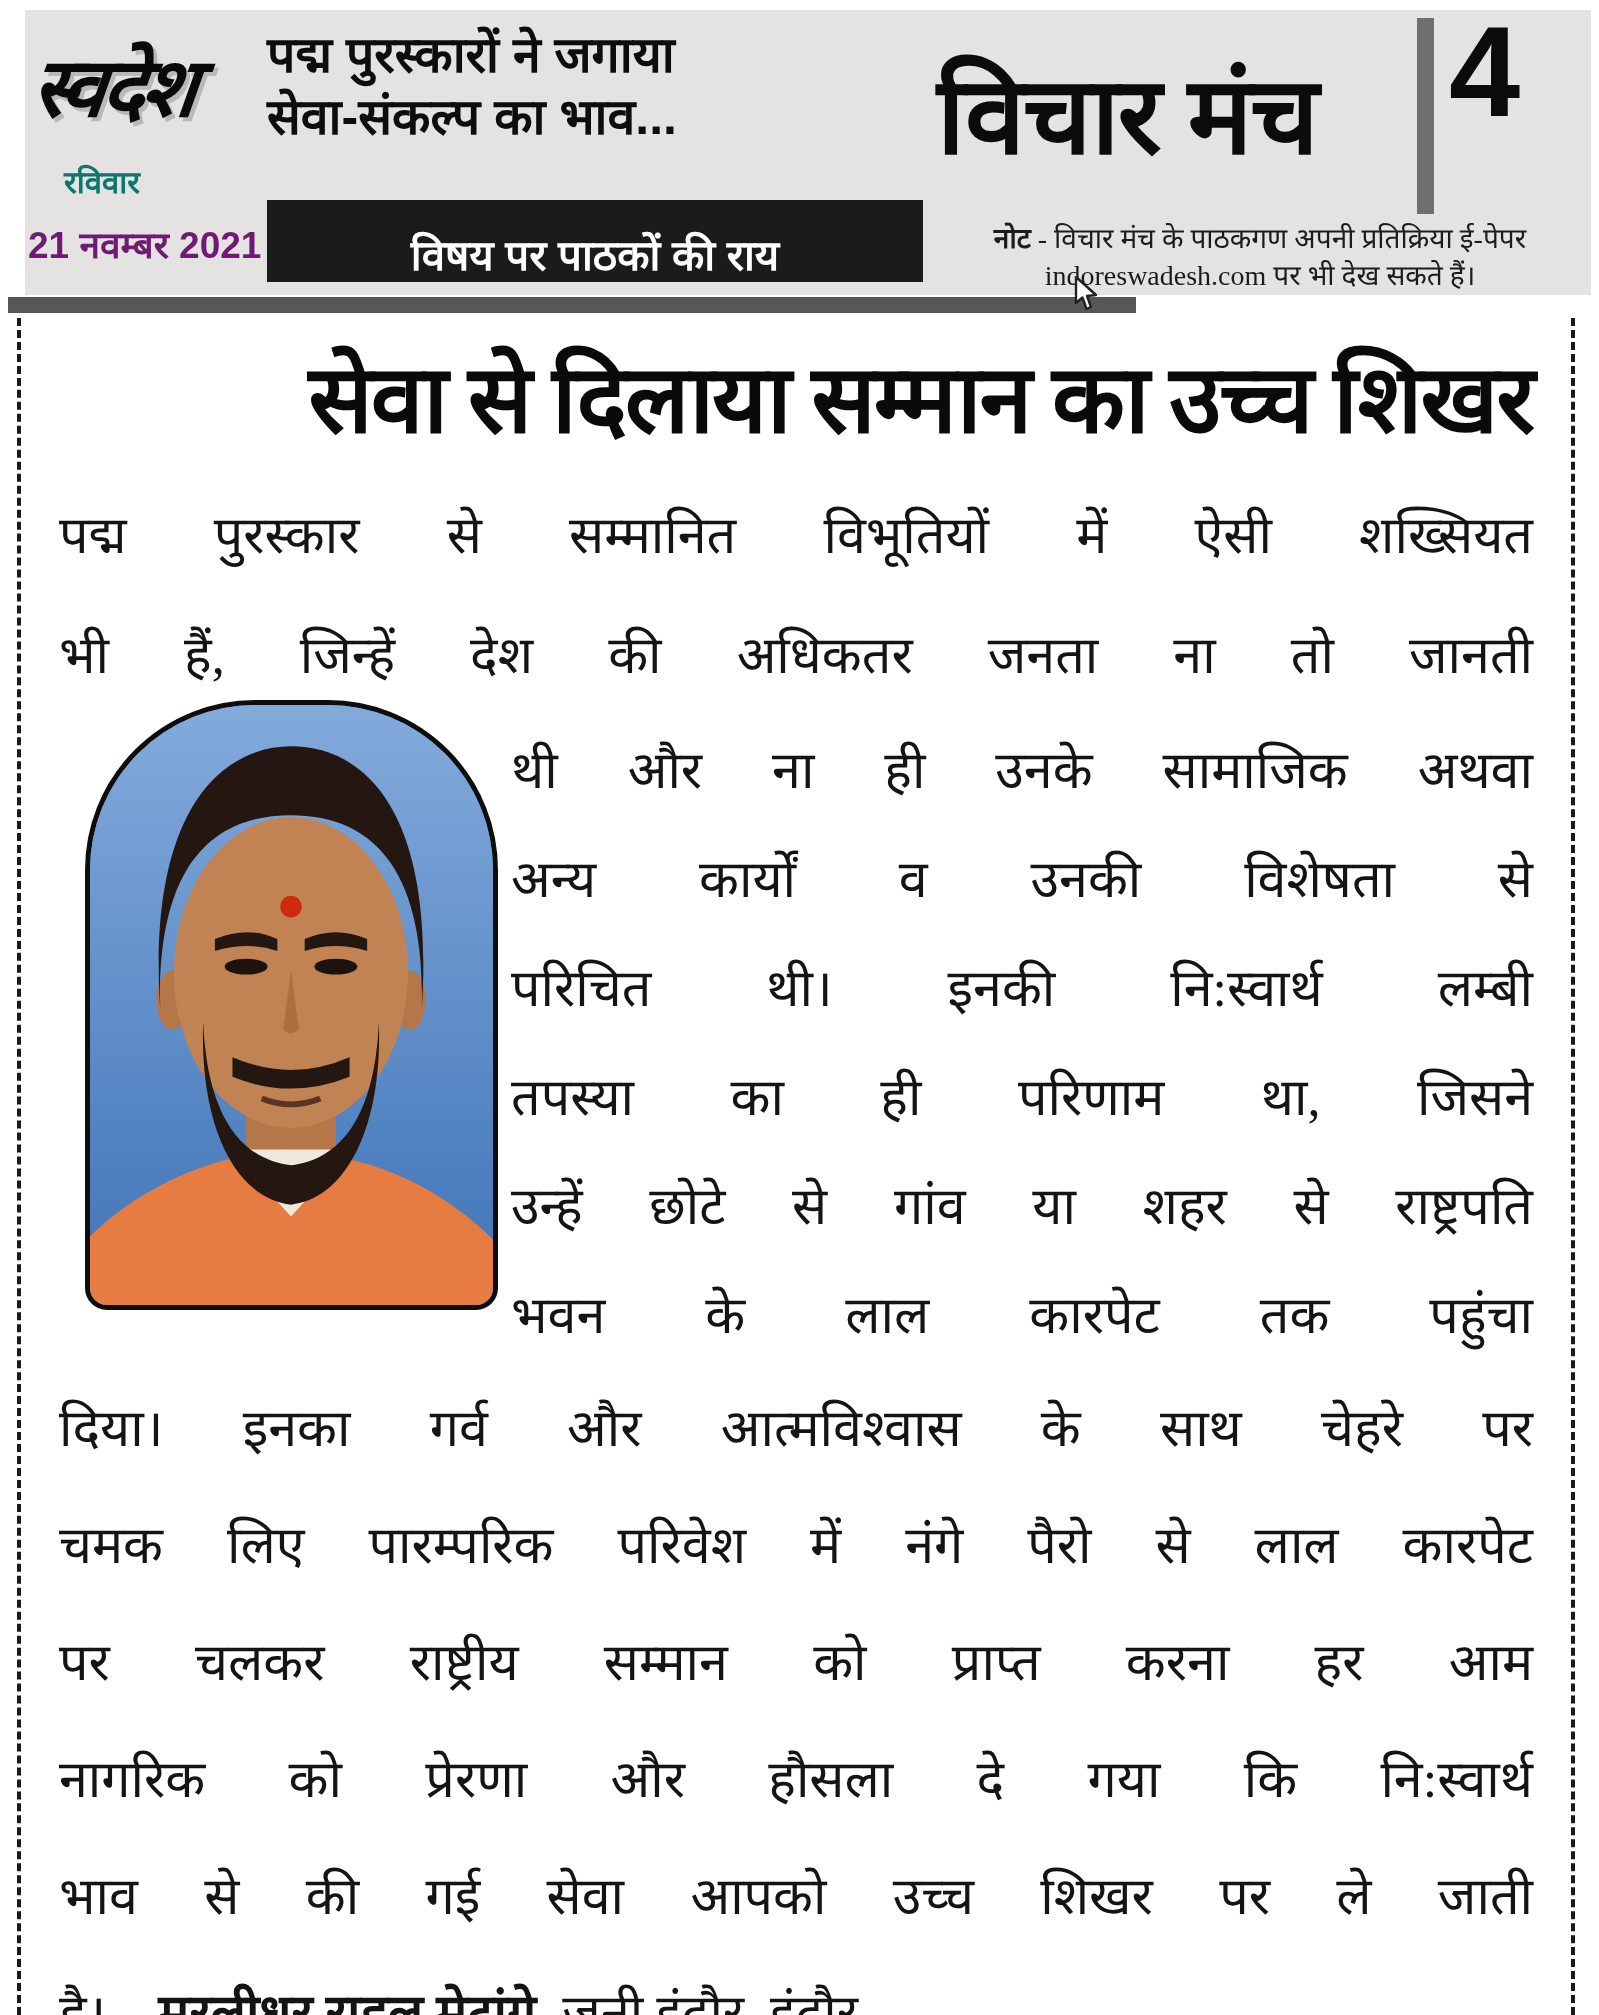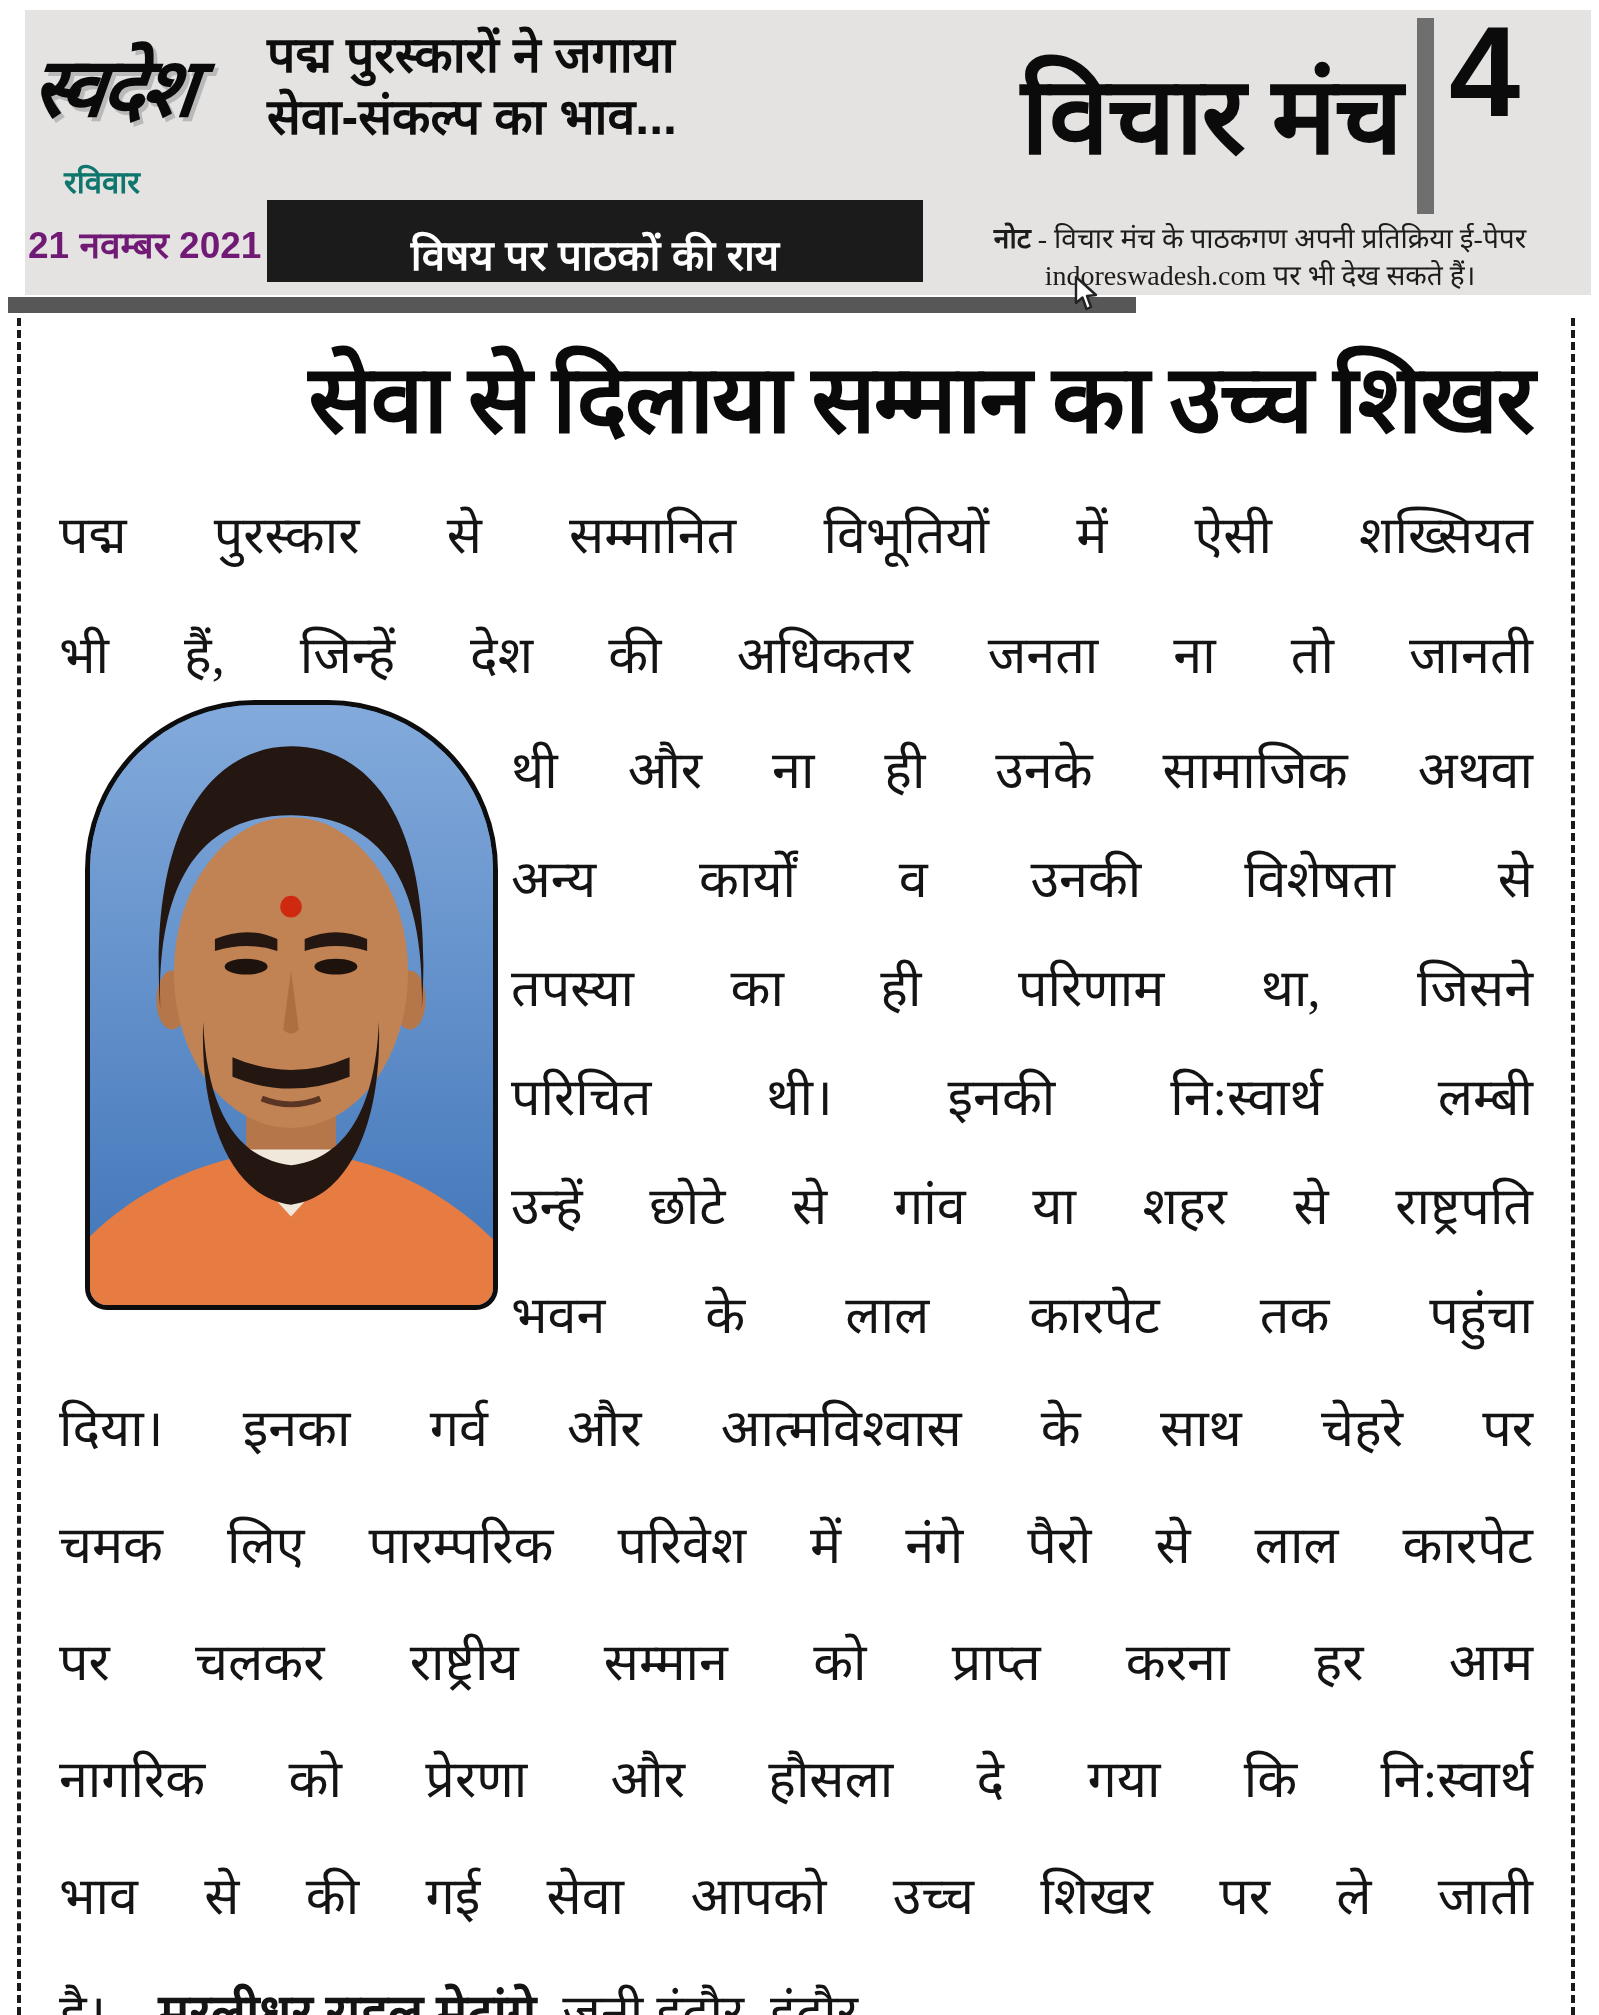--- a/index.html
+++ b/index.html
@@ -16,21 +16,21 @@
   .date{position:absolute;left:3px;top:208px;font-family:"Liberation Sans",sans-serif;
         font-size:37px;font-weight:bold;color:#701a75;}
 
   .topic{position:absolute;left:242px;top:14px;width:656px;text-align:left;
          font-family:"Liberation Sans",sans-serif;font-weight:bold;font-size:50px;
          line-height:62px;color:#0d0d0d;}
   .topic-tag{position:absolute;left:242px;top:190px;width:656px;height:82px;background:#1b1b1b;
              display:flex;align-items:flex-end;justify-content:center;
              font-family:"Liberation Sans",sans-serif;font-weight:bold;font-size:42px;color:#ffffff;}
 
-  .section-title{position:absolute;left:996px;top:28px;font-family:"Liberation Sans",sans-serif;
+  .section-title{position:absolute;left:912px;top:28px;font-family:"Liberation Sans",sans-serif;
                  font-size:108px;font-weight:900;letter-spacing:-2px;color:#0b0b0b;white-space:nowrap;}
   .page-bar{position:absolute;left:1392px;top:8px;width:17px;height:196px;background:#6f6f6f;}
   .page-num{position:absolute;left:1424px;top:-12px;font-family:"Liberation Sans",sans-serif;
             font-size:128px;font-weight:900;color:#0b0b0b;}
   .note{position:absolute;left:905px;top:210px;width:660px;text-align:center;
         font-size:28px;line-height:37px;color:#1c1c1c;}
   .note b{font-weight:bold;}
 
   
   .divider-bar{position:absolute;left:8px;top:297px;width:1128px;height:16px;background:#575757;}
@@ -92,22 +92,22 @@
 
   <div class="article">
     <div class="headline">सेवा से दिलाया सम्मान का उच्च शिखर</div>
 
     <div class="bodytext">
       <span class="bline intro">पद्म पुरस्कार से सम्मानित विभूतियों में ऐसी शख्सियत</span>
       <span class="bline intro">भी हैं, जिन्हें देश की अधिकतर जनता ना तो जानती</span>
 
       <span class="bline wrapline">थी और ना ही उनके सामाजिक अथवा</span>
       <span class="bline wrapline">अन्य कार्यों व उनकी विशेषता से</span>
+      <span class="bline wrapline">परिचित थी। इनकी नि:स्वार्थ लम्बी</span>
       <span class="bline wrapline">तपस्या का ही परिणाम था, जिसने</span>
-      <span class="bline wrapline">परिचित थी। इनकी नि:स्वार्थ लम्बी</span>
       <span class="bline wrapline">उन्हें छोटे से गांव या शहर से राष्ट्रपति</span>
       <span class="bline wrapline">भवन के लाल कारपेट तक पहुंचा</span>
 
       <span class="bline fullline">दिया। इनका गर्व और आत्मविश्वास के साथ चेहरे पर</span>
       <span class="bline fullline">चमक लिए पारम्परिक परिवेश में नंगे पैरो से लाल कारपेट</span>
       <span class="bline fullline">पर चलकर राष्ट्रीय सम्मान को प्राप्त करना हर आम</span>
       <span class="bline fullline">नागरिक को प्रेरणा और हौसला दे गया कि नि:स्वार्थ</span>
       <span class="bline fullline">भाव से की गई सेवा आपको उच्च शिखर पर ले जाती</span>
 
       <span class="bline signature">

